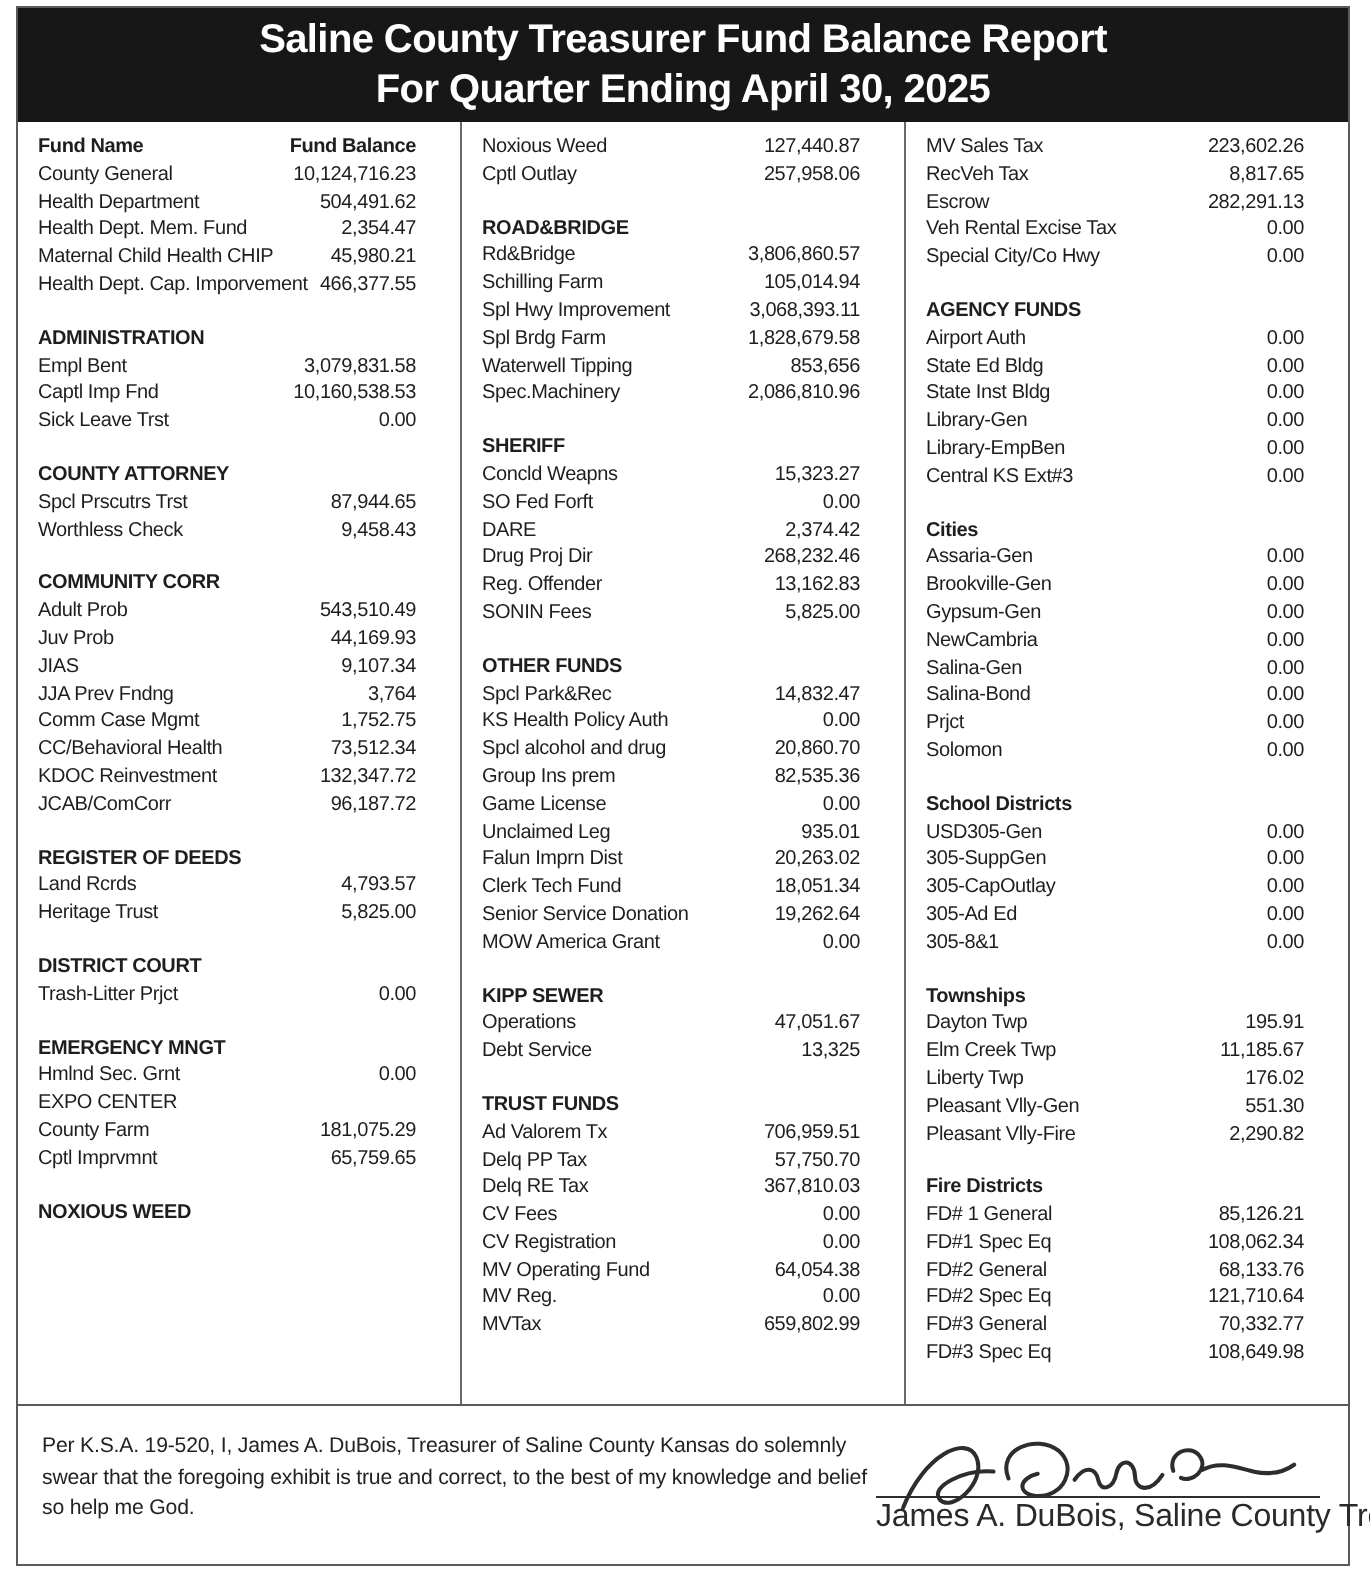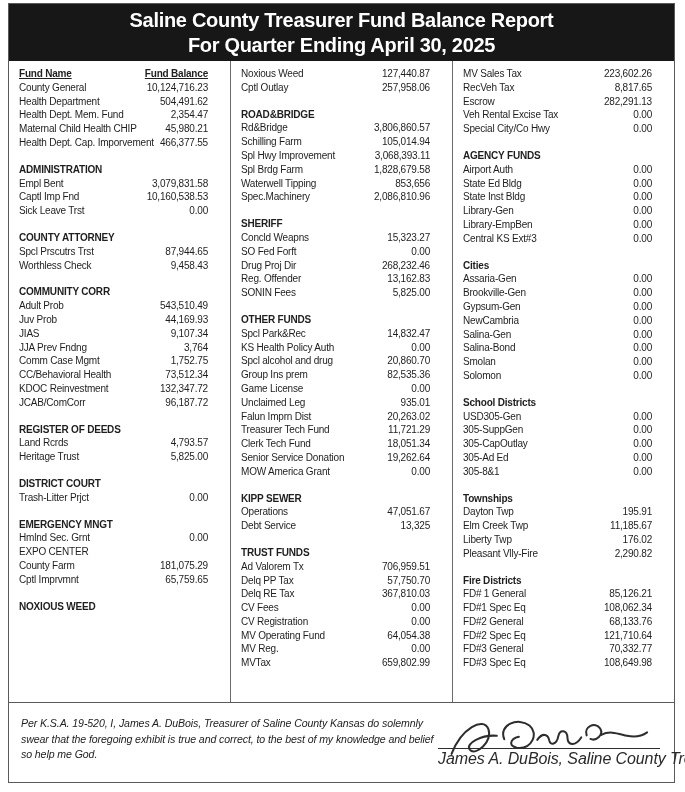--- a/index.html
+++ b/index.html
@@ -21,29 +21,28 @@
   }
   .columns{flex:1;display:flex;overflow:hidden;}
   .col{
     flex:1;box-sizing:border-box;padding:6px 22px 0 10px;overflow:hidden;
     font-size:10px;letter-spacing:-0.2px;
   }
   .col + .col{border-left:1px solid #6a6a6a;}
   .row{display:flex;justify-content:space-between;line-height:13.8px;white-space:nowrap;}
   .fname{text-align:left;}
   .fval{text-align:right;}
-  .head-row{font-weight:bold;text-decoration:underline;}
+  .head-row{font-weight:bold;}
   .section{margin-top:0;}
   .section.gap{margin-top:13px;}
   .sec-title{font-weight:bold;line-height:13.8px;white-space:nowrap;}
   .footer{
     flex:0 0 80px;border-top:1px solid #5a5a5a;box-sizing:border-box;
     display:flex;align-items:flex-start;
     padding:13px 14px 0 12px;
-    font-style:italic;
   }
   .oath{
     margin:0;width:432px;font-size:10.6px;line-height:15.5px;letter-spacing:-0.1px;color:#222;
   }
   .sig-block{width:222px;margin-top:-4px;}
   .sig{display:block;width:222px;height:44px;}
   .sig-line{border-top:1.6px solid #2d2d2d;width:222px;margin-top:-8px;}
   .sig-label{font-size:16px;color:#2a2a2a;margin-top:1px;letter-spacing:-0.1px;white-space:nowrap;}
 </style>
 </head>
@@ -229,20 +228,24 @@
             <div class="sec-title">SHERIFF</div>
             <div class="row">
               <span class="fname">Concld Weapns</span>
               <span class="fval">15,323.27</span>
             </div>
             <div class="row">
               <span class="fname">SO Fed Forft</span>
               <span class="fval">0.00</span>
             </div>
             <div class="row">
+              <span class="fname">DARE</span>
+              <span class="fval">2,374.42</span>
+            </div>
+            <div class="row">
               <span class="fname">Drug Proj Dir</span>
               <span class="fval">268,232.46</span>
             </div>
             <div class="row">
               <span class="fname">Reg. Offender</span>
               <span class="fval">13,162.83</span>
             </div>
             <div class="row">
               <span class="fname">SONIN Fees</span>
               <span class="fval">5,825.00</span>
@@ -270,24 +273,20 @@
               <span class="fname">Game License</span>
               <span class="fval">0.00</span>
             </div>
             <div class="row">
               <span class="fname">Unclaimed Leg</span>
               <span class="fval">935.01</span>
             </div>
             <div class="row">
               <span class="fname">Falun Imprn Dist</span>
               <span class="fval">20,263.02</span>
-            </div>
-            <div class="row">
-              <span class="fname">Treasurer Tech Fund</span>
-              <span class="fval">11,721.29</span>
             </div>
             <div class="row">
               <span class="fname">Clerk Tech Fund</span>
               <span class="fval">18,051.34</span>
             </div>
             <div class="row">
               <span class="fname">Senior Service Donation</span>
               <span class="fval">19,262.64</span>
             </div>
             <div class="row">
@@ -412,21 +411,21 @@
             </div>
             <div class="row">
               <span class="fname">Salina-Gen</span>
               <span class="fval">0.00</span>
             </div>
             <div class="row">
               <span class="fname">Salina-Bond</span>
               <span class="fval">0.00</span>
             </div>
             <div class="row">
-              <span class="fname">Smolan</span>
+              <span class="fname">Prjct</span>
               <span class="fval">0.00</span>
             </div>
             <div class="row">
               <span class="fname">Solomon</span>
               <span class="fval">0.00</span>
             </div>
           </div>
           <div class="section gap">
             <div class="sec-title">School Districts</div>
             <div class="row">
@@ -456,20 +455,24 @@
               <span class="fname">Dayton Twp</span>
               <span class="fval">195.91</span>
             </div>
             <div class="row">
               <span class="fname">Elm Creek Twp</span>
               <span class="fval">11,185.67</span>
             </div>
             <div class="row">
               <span class="fname">Liberty Twp</span>
               <span class="fval">176.02</span>
+            </div>
+            <div class="row">
+              <span class="fname">Pleasant Vlly-Gen</span>
+              <span class="fval">551.30</span>
             </div>
             <div class="row">
               <span class="fname">Pleasant Vlly-Fire</span>
               <span class="fval">2,290.82</span>
             </div>
           </div>
           <div class="section gap">
             <div class="sec-title">Fire Districts</div>
             <div class="row">
               <span class="fname">FD# 1 General</span>

